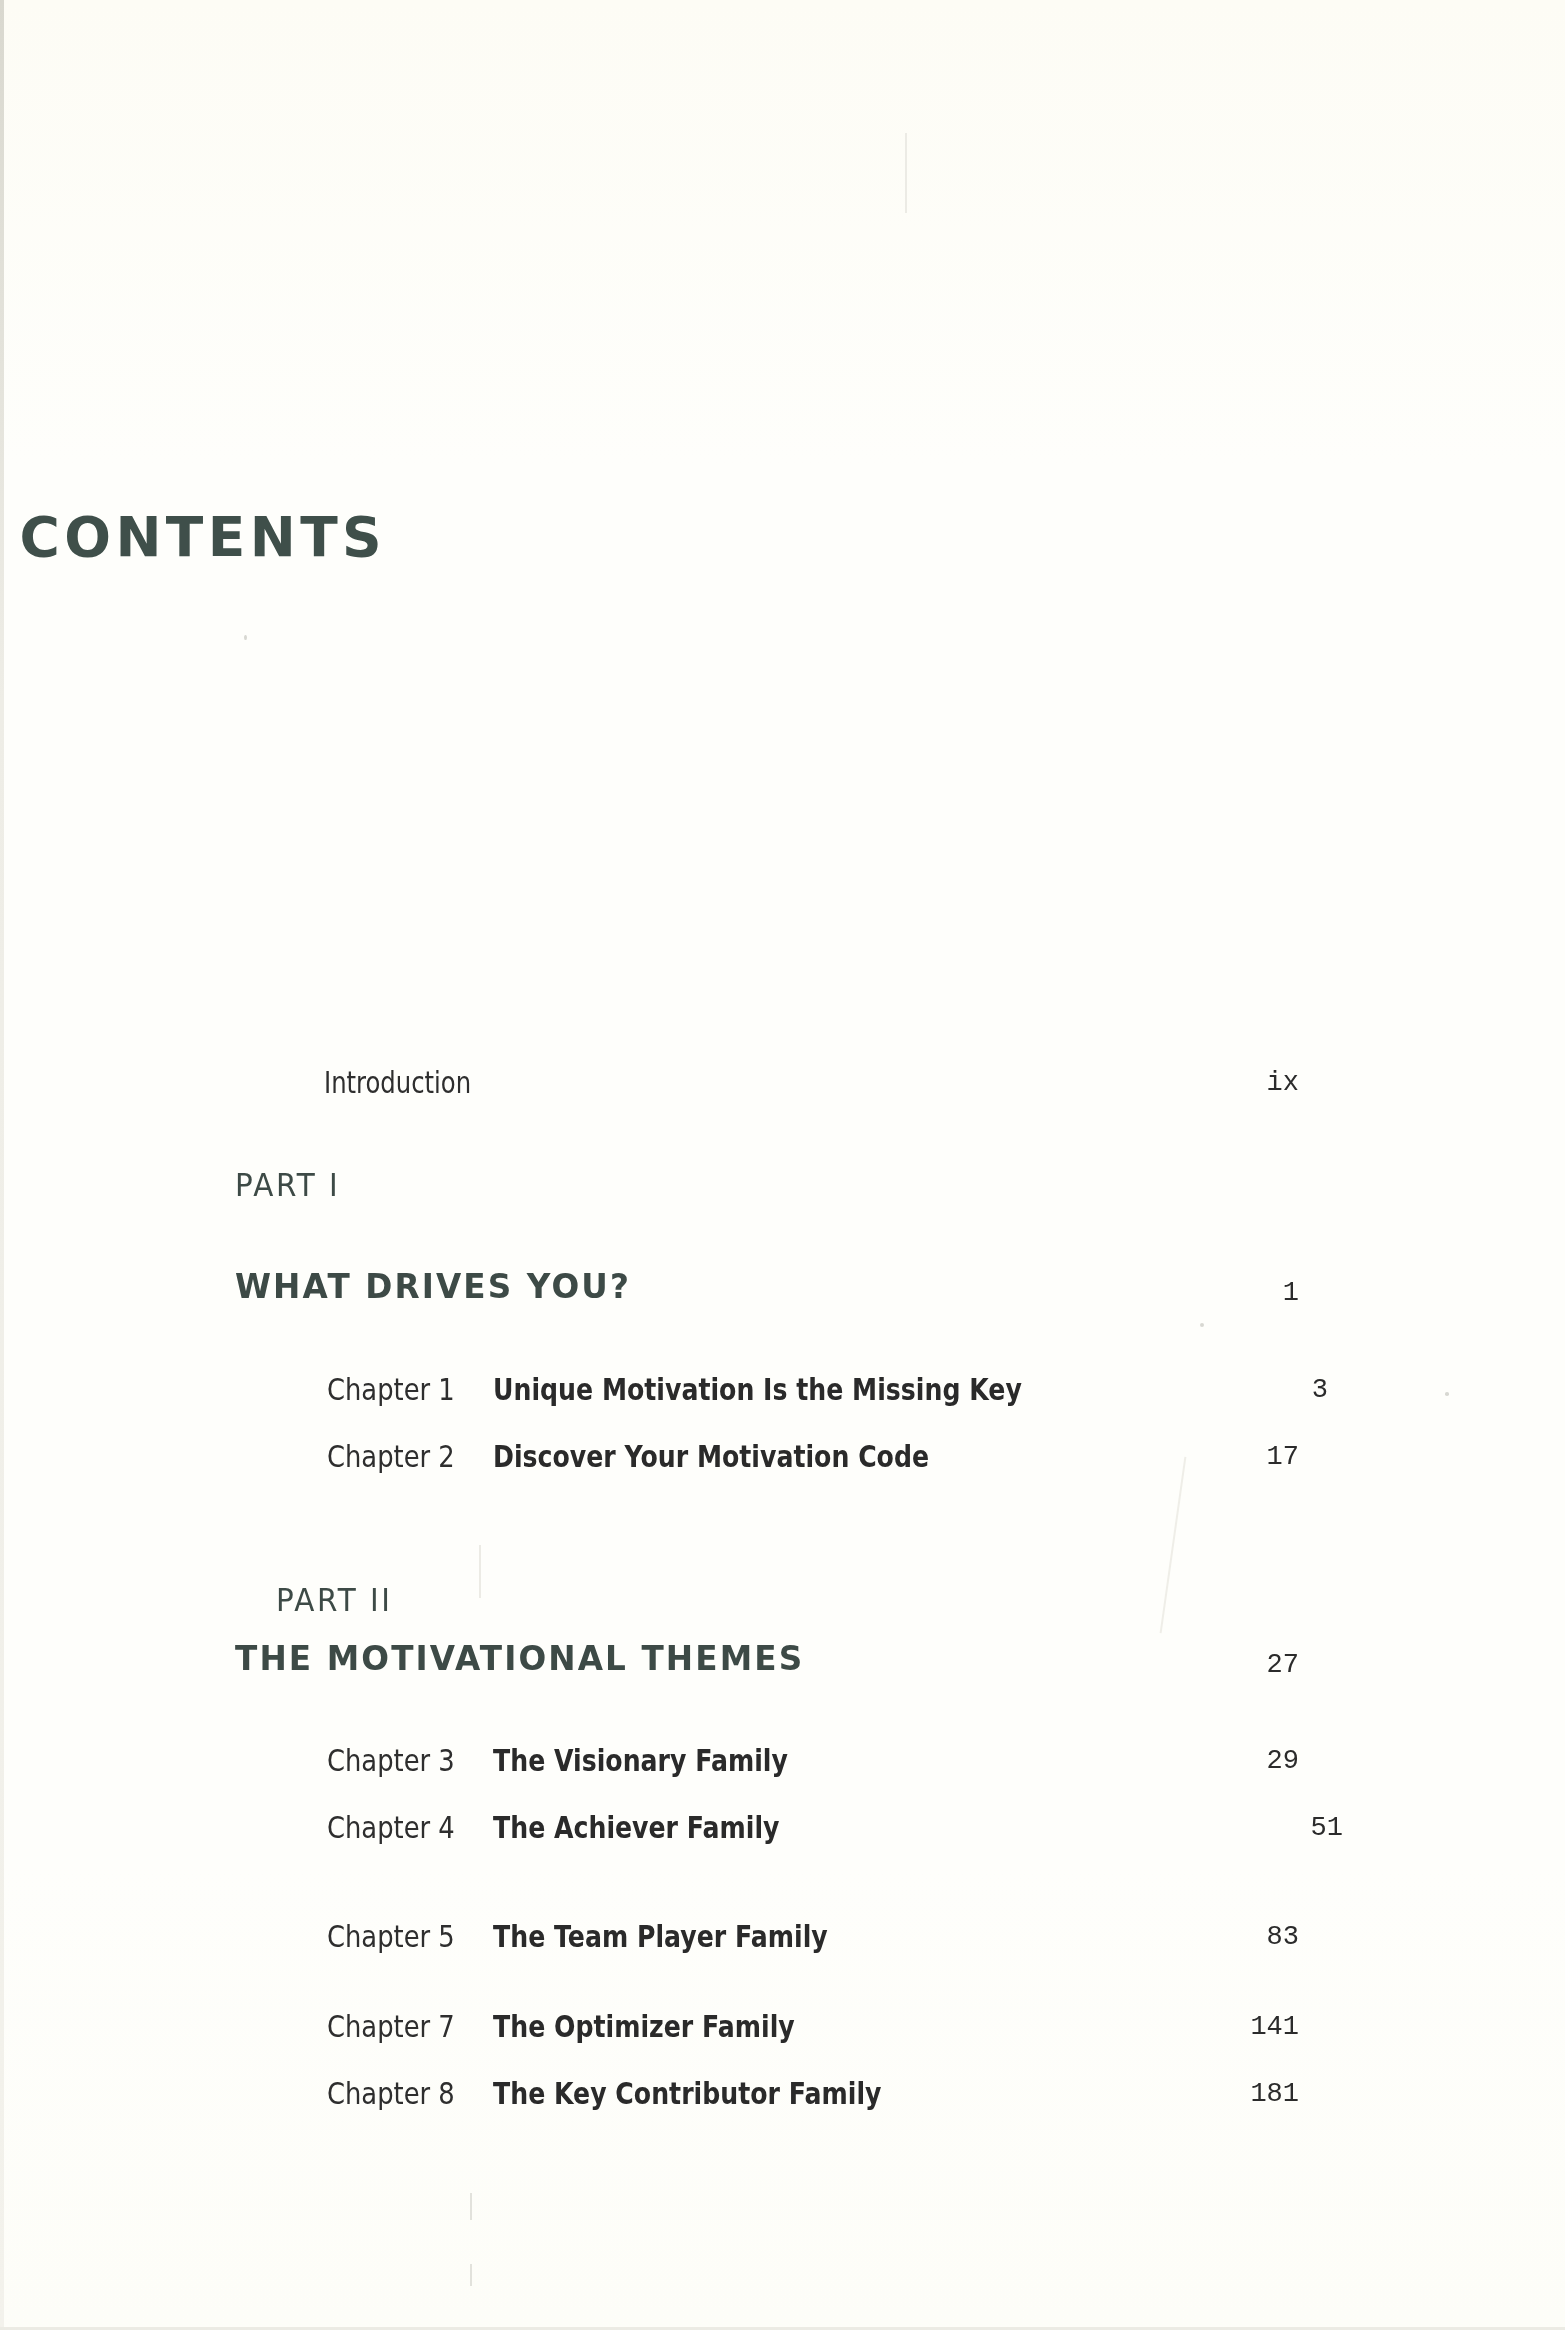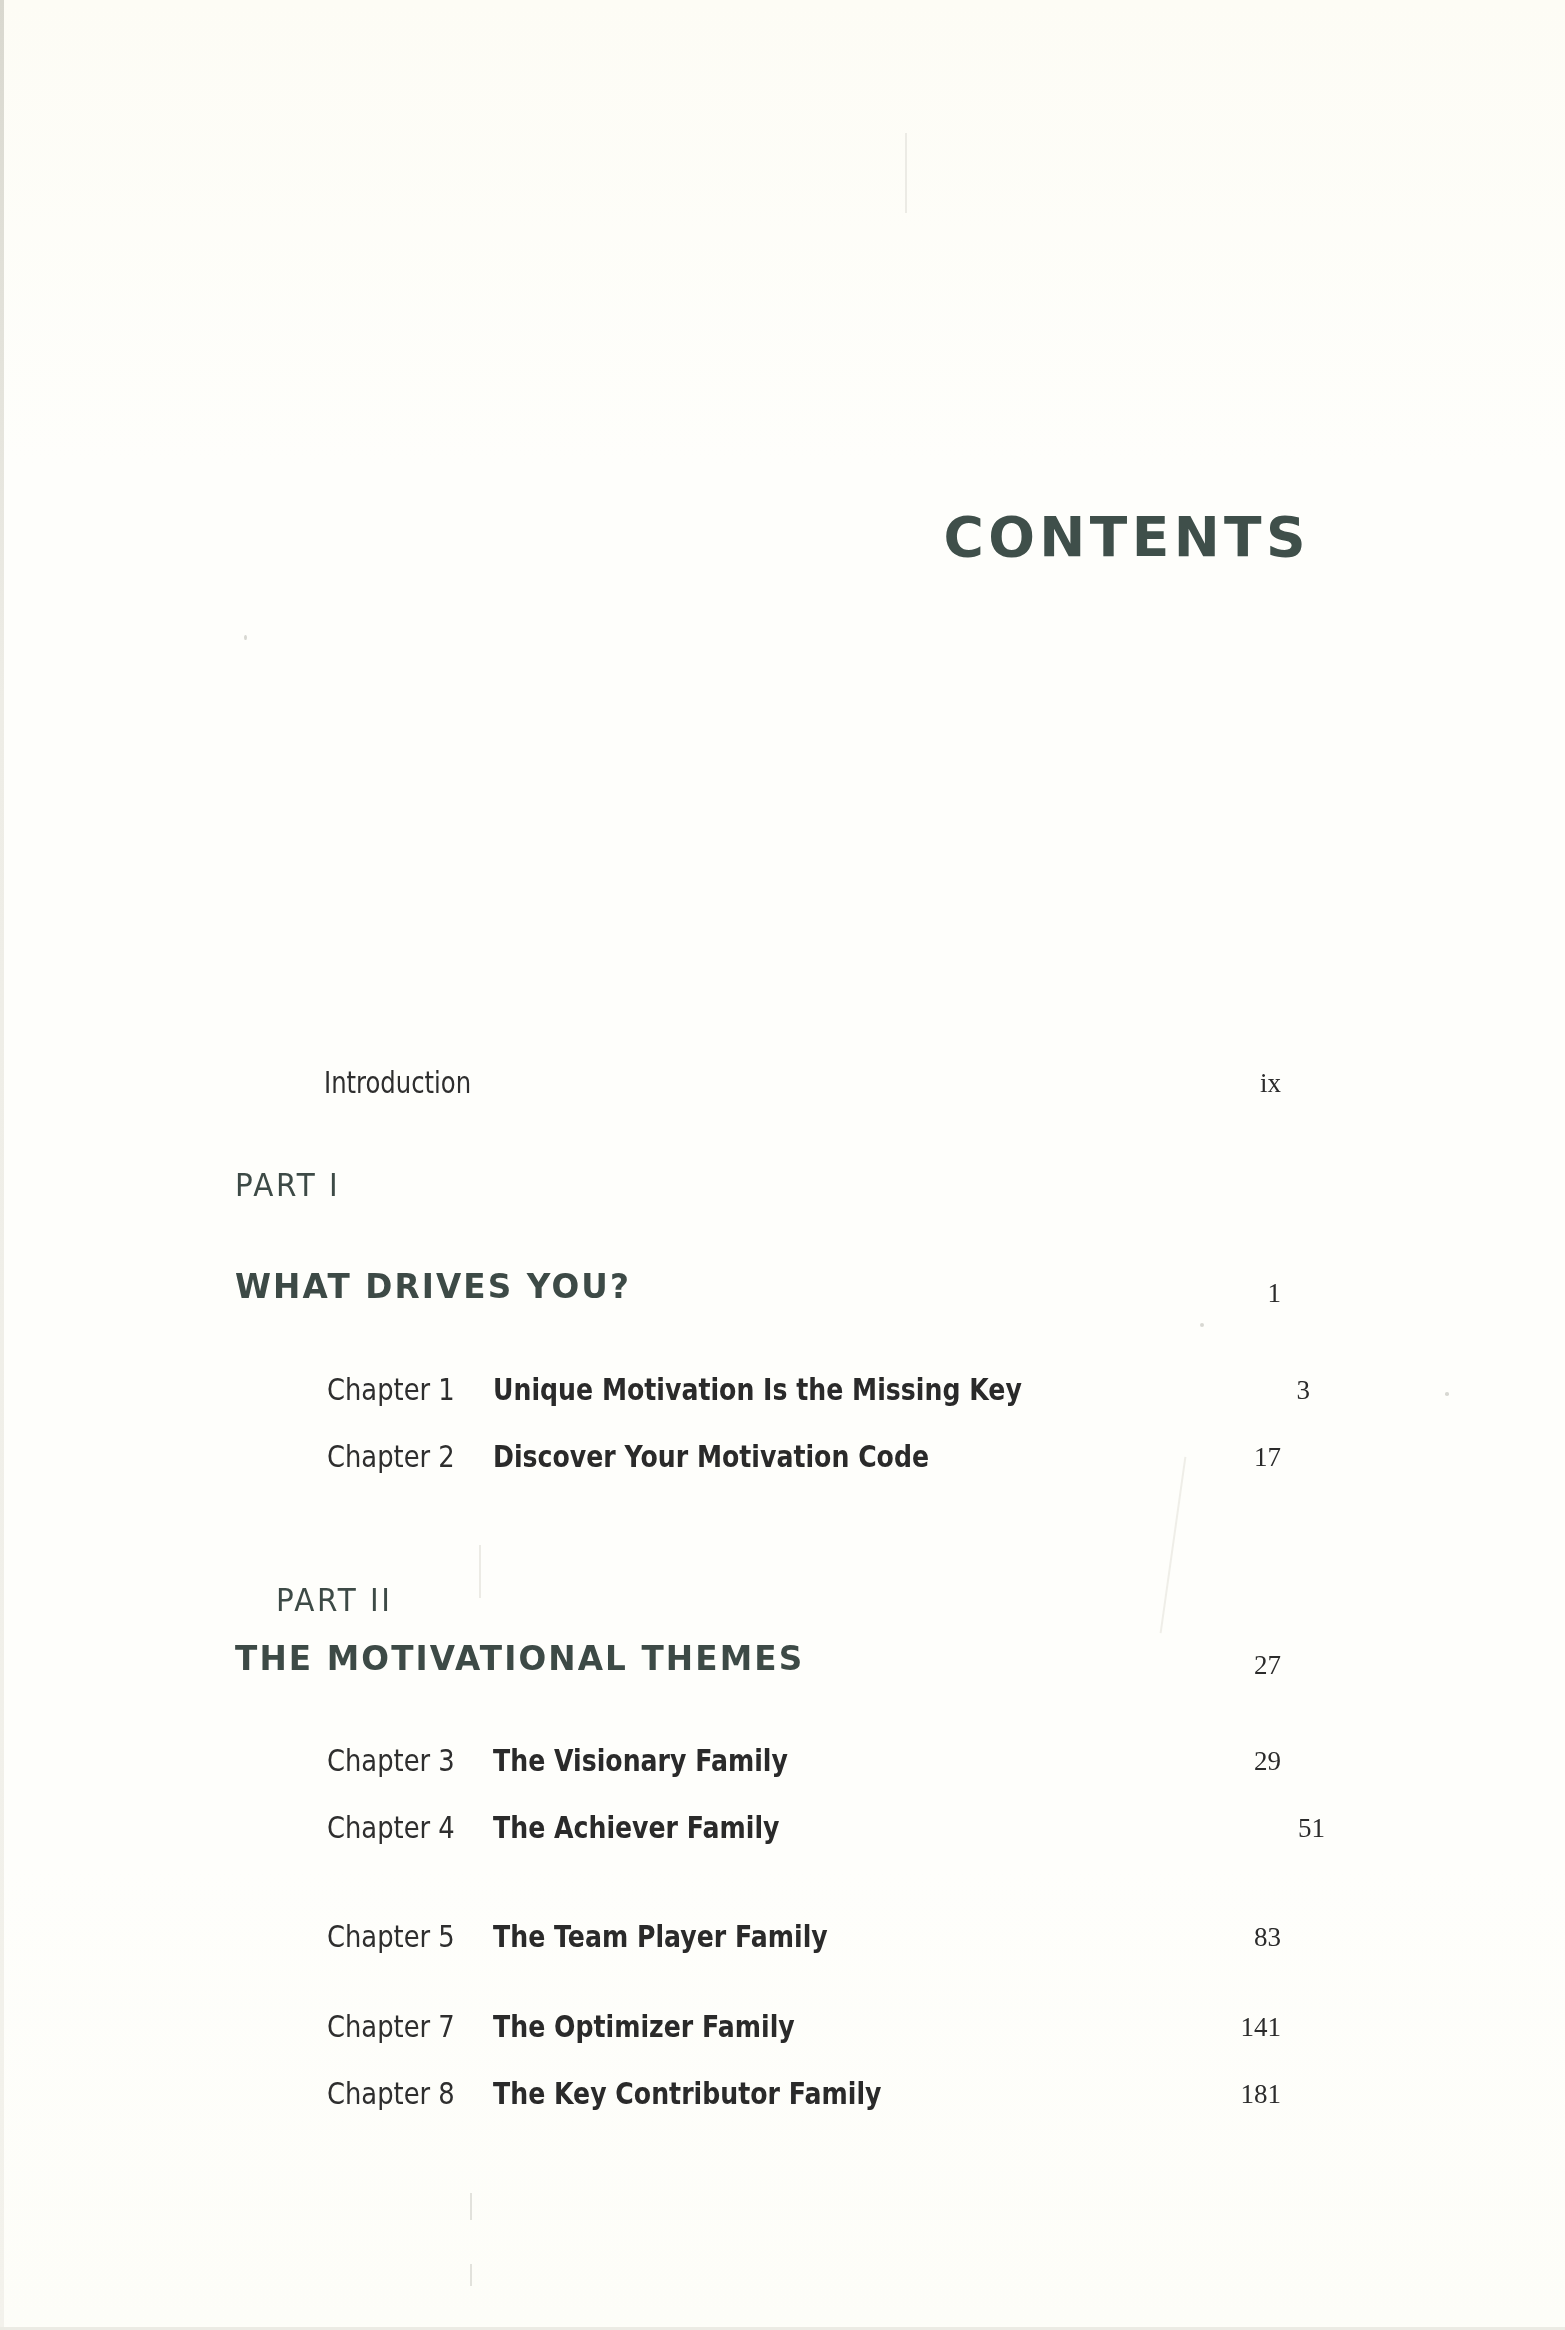--- a/index.html
+++ b/index.html
@@ -33,21 +33,21 @@
       left: 0; bottom: 0;
       width: 1566px;
       height: 2.7px;
       background: #ecebe4;
     }
     .title {
       position: absolute;
       left: 0;
       width: 1310px;
       top: 510px;
-      text-align: right;
+      text-align: left;
       font-family: "DejaVu Sans", sans-serif;
       font-weight: bold;
       font-size: 55px;
       letter-spacing: 4.4px;
       color: #3f4f4a;
       line-height: 1;
       padding-left: 19.5px;
       box-sizing: border-box;
     }
     .row {
@@ -63,23 +63,23 @@
       font-family: "DejaVu Sans Condensed", "DejaVu Sans", sans-serif;
       font-stretch: condensed;
       font-size: 30px;
       color: #2e2e2e;
       line-height: 1;
       transform: scaleX(0.9);
       transform-origin: left top;
     }
     .page-num {
       position: absolute;
-      right: 285px;
+      right: 267px;
       top: 1.8px;
-      font-family: Liberation Serif, serif;
+      font-family: Liberation Mono, monospace;
       font-size: 27px;
       color: #2b2b2b;
       line-height: 1;
       text-align: center;
     }
     .part-label {
       position: absolute;
       left: 235px;
       top: 0;
       font-family: "DejaVu Sans", sans-serif;

